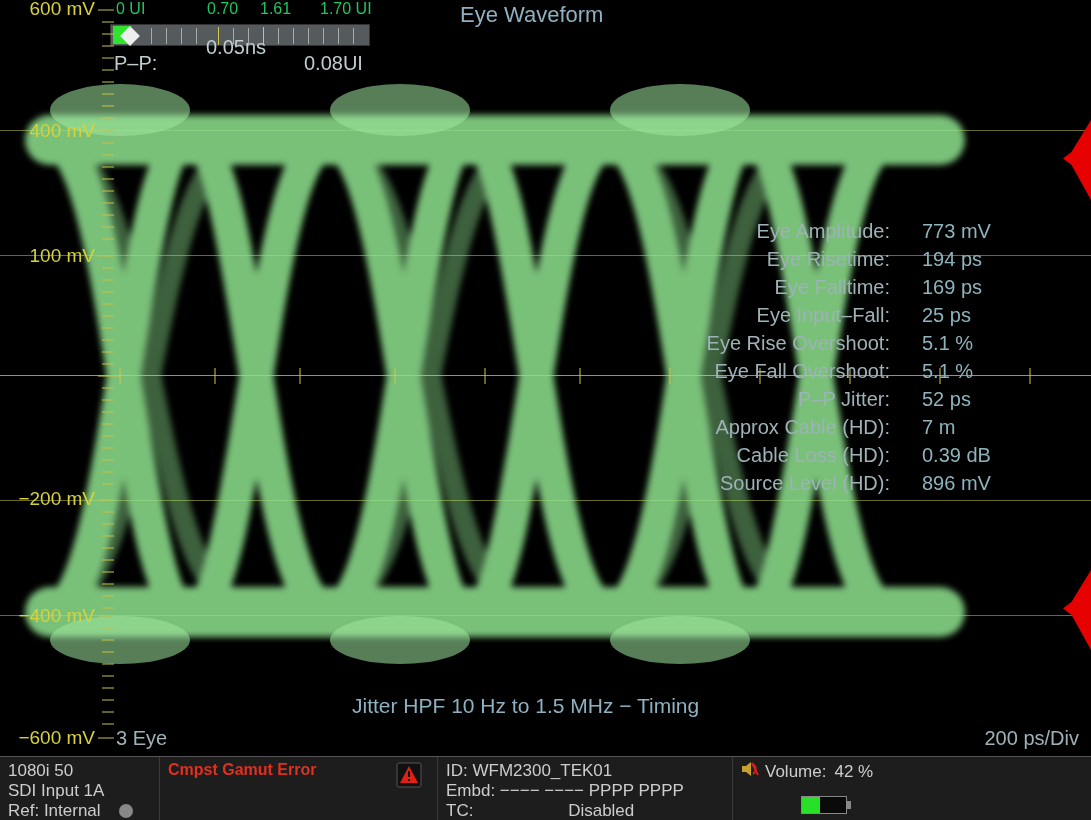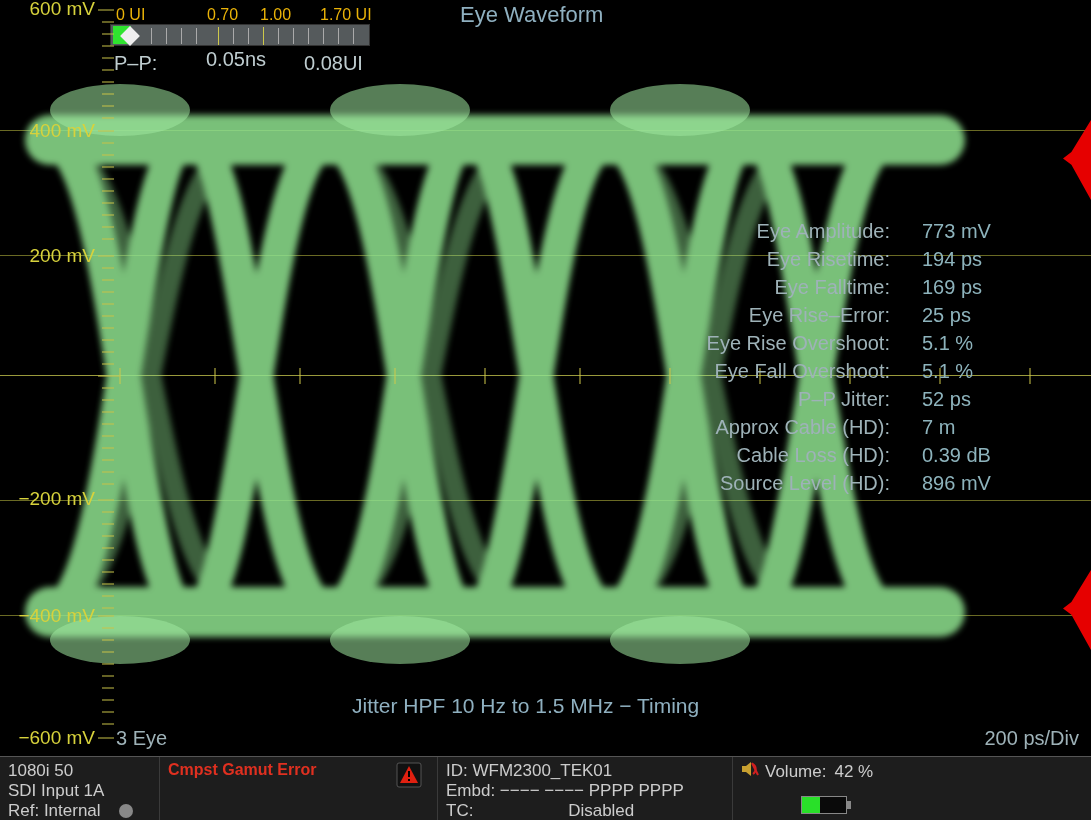--- a/index.html
+++ b/index.html
@@ -44,22 +44,22 @@
     border: 1px solid #333;
   }
   .slider-tick {
     position: absolute; top: 3px;
     width: 1px; height: 16px;
     background: #aaa;
   }
   .slider-tick.major { background: #cdc84a; height: 18px; top: 2px;}
   .slider-label {
     position: absolute;
-    color: #eab308; font-size: 16px;
-    top: 6px;
+    color: #22c55e; font-size: 16px;
+    top: 0;
   }
   .slider-thumb {
     position: absolute;
     top: 1px; left: 2px;
     width: 18px; height: 18px;
     background: #2fe32f;
   }
   .thumb-diamond {
     position: absolute; left: 10px; top: 3px;
     width: 14px; height: 14px;
@@ -159,30 +159,30 @@
       <line x1="940" y1="368" x2="940" y2="384"></line>
       <line x1="1030" y1="368" x2="1030" y2="384"></line>
     </g>
   </svg>
 
   <div class="histo" style="top:120px;height:80px;width:28px;clip-path:polygon(100% 0,30% 40%,0 48%,30% 56%,100% 100%);"></div>
   <div class="histo" style="top:570px;height:80px;width:28px;clip-path:polygon(100% 0,30% 40%,0 48%,30% 56%,100% 100%);"></div>
 
   <div class="label-y" style="top:-2px;left:0">600 mV</div>
   <div class="label-y" style="top:120px;left:0">400 mV</div>
-  <div class="label-y" style="top:245px;left:0">200 mV</div>
+  <div class="label-y" style="top:245px;left:0">100 mV</div>
   <div class="label-y" style="top:488px;left:-5px;width:100px">−200 mV</div>
   <div class="label-y" style="top:605px;left:-5px;width:100px">−400 mV</div>
   <div class="label-y" style="top:727px;left:-5px;width:100px">−600 mV</div>
 
   <div class="title" style="position:absolute;top:2px;left:460px;text-align:right;">Eye Waveform</div>
 
   <div class="slider-label" style="left:116px;">0 UI</div>
   <div class="slider-label" style="left:207px;">0.70</div>
-  <div class="slider-label" style="left:260px;">1.00</div>
+  <div class="slider-label" style="left:260px;">1.61</div>
   <div class="slider-label" style="left:320px;">1.70 UI</div>
   <div class="slider-box">
     <div class="slider-thumb">
         <div class="thumb-diamond"></div>
       </div>
 
     <div class="slider-tick" style="left:40px;"></div>
     <div class="slider-tick" style="left:55px;"></div>
     <div class="slider-tick" style="left:70px;"></div>
     <div class="slider-tick" style="left:85px;"></div>
@@ -192,31 +192,31 @@
     <div class="slider-tick major" style="left:152px;"></div>
     <div class="slider-tick" style="left:167px;"></div>
     <div class="slider-tick" style="left:182px;"></div>
     <div class="slider-tick" style="left:197px;"></div>
     <div class="slider-tick" style="left:212px;"></div>
     <div class="slider-tick" style="left:227px;"></div>
     <div class="slider-tick" style="left:242px;"></div>
   </div>
 
   <div class="pptext" style="top:52px;left:114px;">P–P:</div>
-  <div class="pptext" style="top:48px;left:206px;">0.05ns</div>
+  <div class="pptext" style="top:36px;left:206px;">0.05ns</div>
   <div class="pptext" style="top:52px;left:304px;">0.08UI</div>
 
   <div>
     <div class="meas-label" style="top:220px;left:640px;width:250px;">Eye Amplitude:</div>
     <div class="meas-val" style="top:220px;left:910px;">773 mV</div>
     <div class="meas-label" style="top:248px;left:640px;width:250px;">Eye Risetime:</div>
     <div class="meas-val" style="top:248px;left:910px;">194 ps</div>
     <div class="meas-label" style="top:276px;left:640px;width:250px;">Eye Falltime:</div>
     <div class="meas-val" style="top:276px;left:910px;">169 ps</div>
-    <div class="meas-label" style="top:304px;left:640px;width:250px;">Eye Rise–Error:</div>
+    <div class="meas-label" style="top:304px;left:640px;width:250px;">Eye Input–Fall:</div>
     <div class="meas-val" style="top:304px;left:910px;">25 ps</div>
     <div class="meas-label" style="top:332px;left:640px;width:250px;">Eye Rise Overshoot:</div>
     <div class="meas-val" style="top:332px;left:910px;">5.1 %</div>
     <div class="meas-label" style="top:360px;left:640px;width:250px;">Eye Fall Overshoot:</div>
     <div class="meas-val" style="top:360px;left:910px;">5.1 %</div>
     <div class="meas-label" style="top:388px;left:640px;width:250px;">P–P Jitter:</div>
     <div class="meas-val" style="top:388px;left:910px;">52 ps</div>
     <div class="meas-label" style="top:416px;left:640px;width:250px;">Approx Cable (HD):</div>
     <div class="meas-val" style="top:416px;left:910px;">7 m</div>
     <div class="meas-label" style="top:444px;left:640px;width:250px;">Cable Loss (HD):</div>

